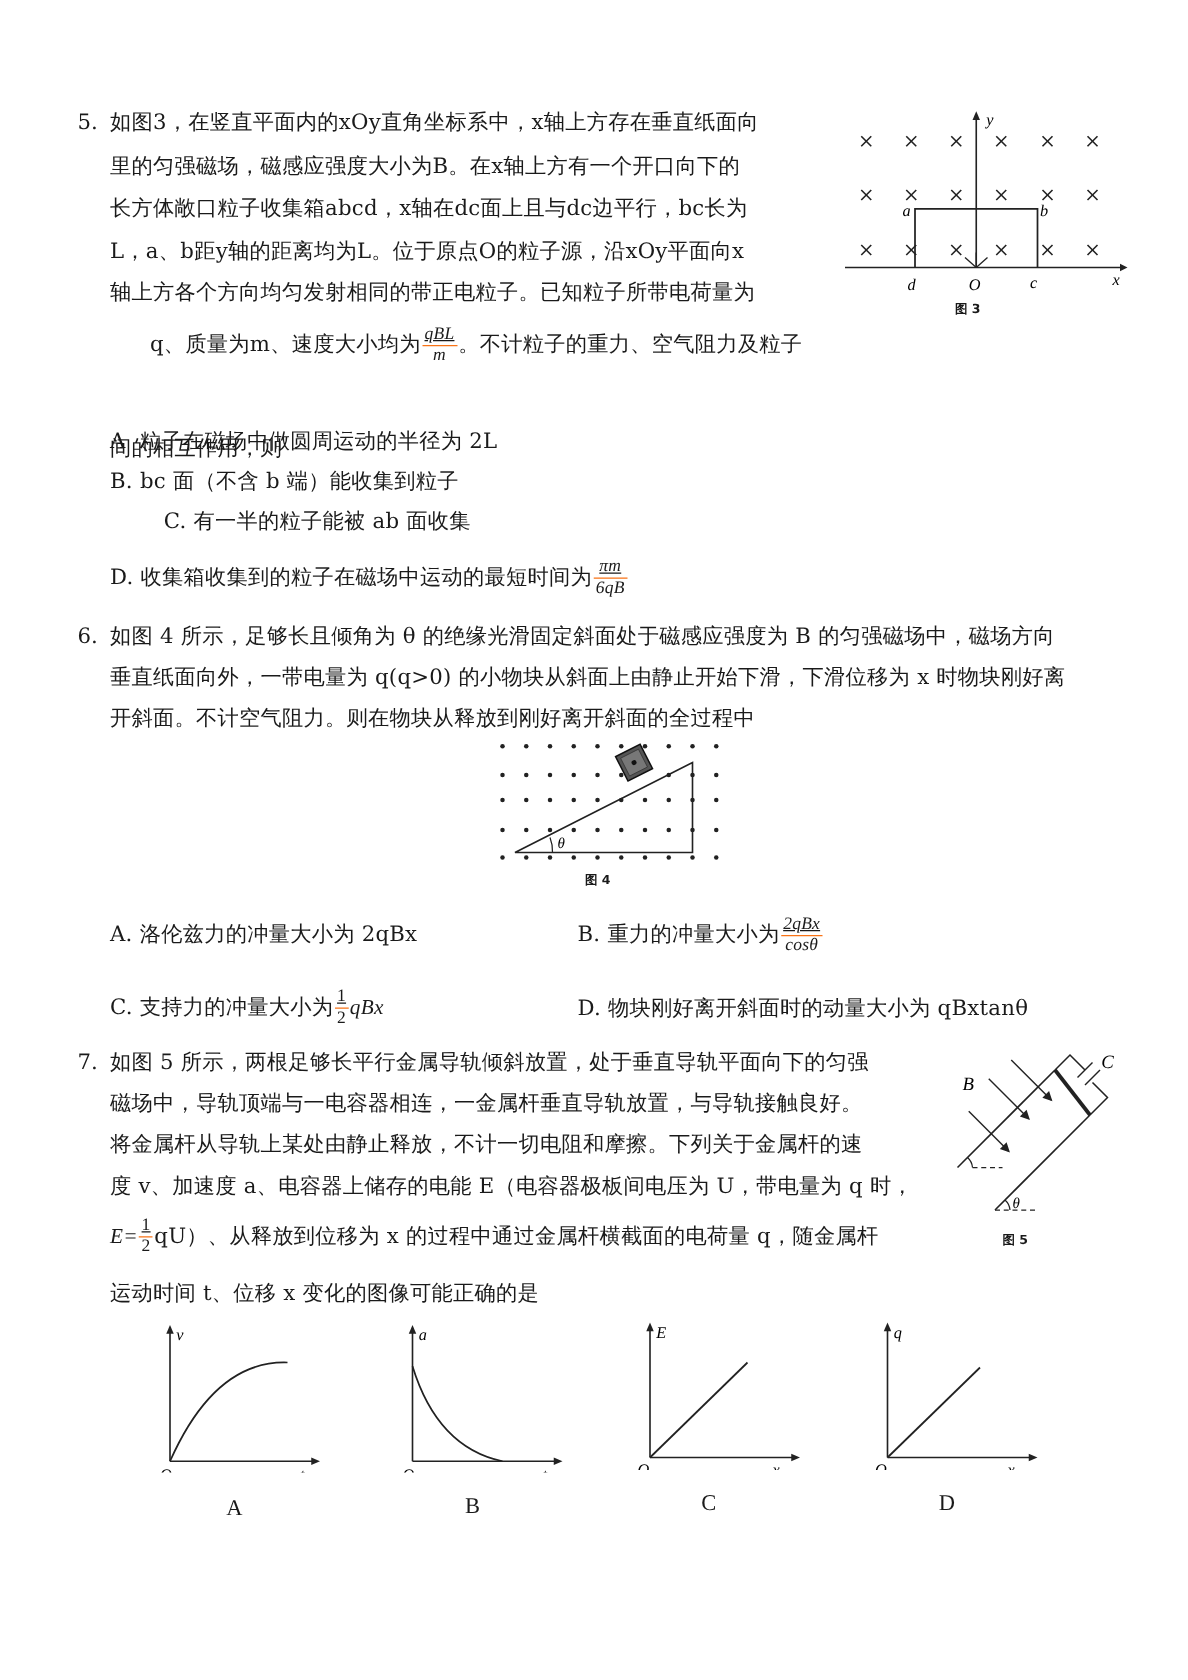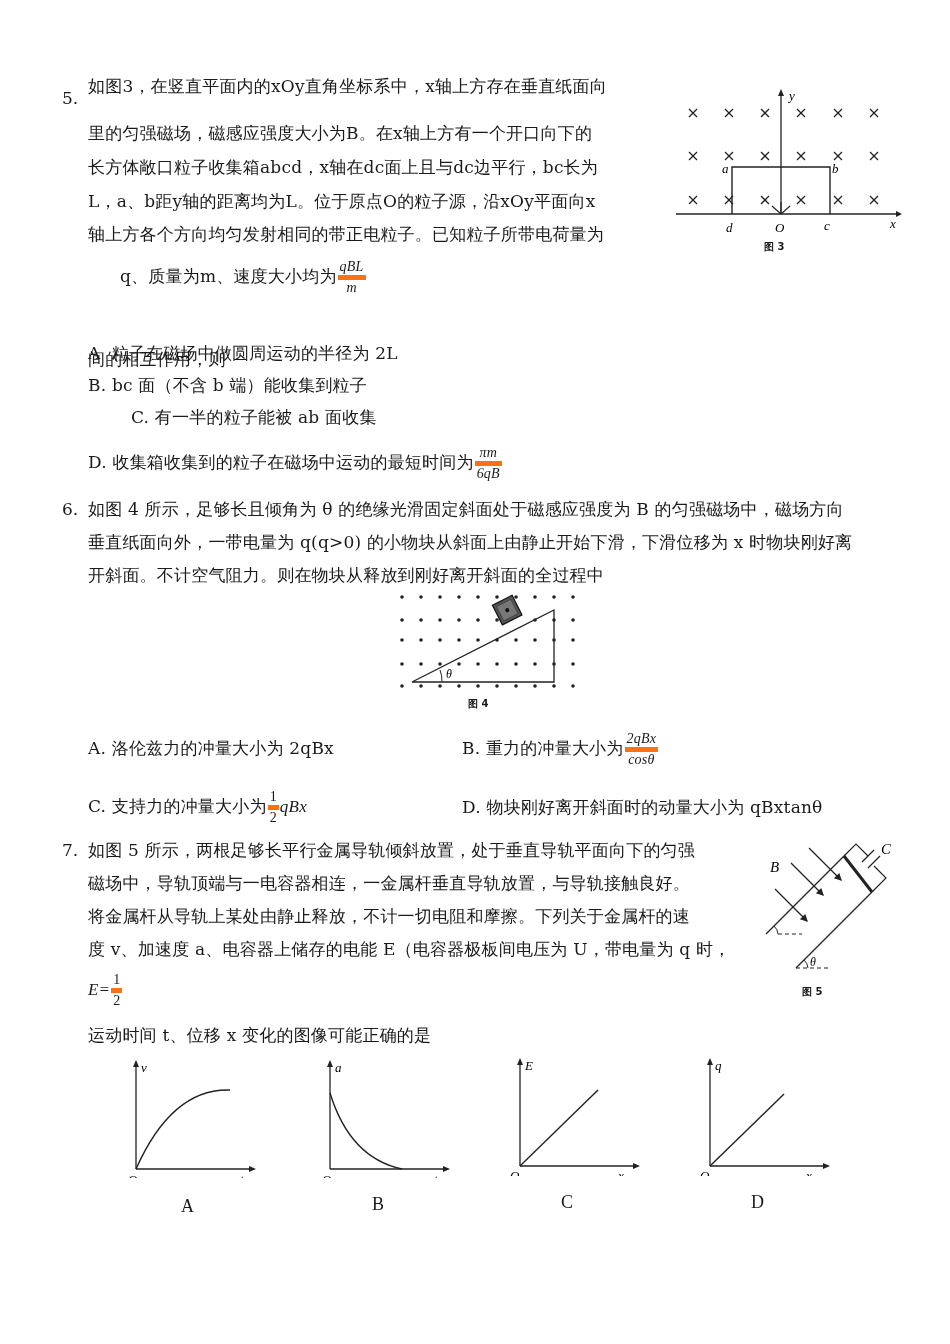--- a/index.html
+++ b/index.html
@@ -6,38 +6,38 @@
   body {
     width: 950px; height: 1344px; position: relative; overflow: hidden;
     font-family: "DejaVu Serif", "Liberation Serif", serif;
     color: #1a1a1a;
   }
   .abs { position: absolute; }
   .line { position: absolute; font-size: 17px; line-height: 24px; white-space: nowrap; letter-spacing: 0.2px; }
   .qnum { position: absolute; font-size: 17px; line-height: 24px; }
   .it { font-style: italic; font-family: "Liberation Serif", "DejaVu Serif", serif; }
   .frac { display: inline-block; vertical-align: middle; text-align: center; font-size: 14px; line-height: 16px; margin: 0 1px; }
-  .frac .num { display: block; border-bottom: 5px solid #f97316; padding: 0 2px; font-style: italic; font-family: "Liberation Serif", serif; }
+  .frac .num { display: block; border-bottom: 1px solid #f97316; padding: 0 2px; font-style: italic; font-family: "Liberation Serif", serif; text-decoration: underline; }
   .frac .den { display: block; padding: 0 2px; font-style: italic; font-family: "Liberation Serif", serif; }
   .fig-caption { position: absolute; font-size: 10px; font-weight: bold; font-family: "DejaVu Sans", sans-serif; }
   .opt-label { position: absolute; font-size: 18px; font-family: "Liberation Serif", serif; }
   svg text { font-family: "Liberation Serif", serif; }
 </style>
 </head>
 <body>
 
 <div>
   <span class="qnum" style="left:62px;top:86px;">5.</span>
-  <span class="line" style="left:88px;top:74px;">如图3，在竖直平面内的xOy直角坐标系中，x轴上方存在垂直纸面向</span>
+  <span class="line" style="left:88px;top:86px;">如图3，在竖直平面内的xOy直角坐标系中，x轴上方存在垂直纸面向</span>
   <span class="line" style="left:88px;top:121px;">里的匀强磁场，磁感应强度大小为B。在x轴上方有一个开口向下的</span>
   <span class="line" style="left:88px;top:155px;">长方体敞口粒子收集箱abcd，x轴在dc面上且与dc边平行，bc长为</span>
   <span class="line" style="left:88px;top:189px;">L，a、b距y轴的距离均为L。位于原点O的粒子源，沿xOy平面向x</span>
   <span class="line" style="left:88px;top:222px;">轴上方各个方向均匀发射相同的带正电粒子。已知粒子所带电荷量为</span>
   <div class="line" style="left:88px;top:256px;height:40px;line-height:40px;margin-left:32px;">
-    <span>q、质量为m、速度大小均为</span><span class="frac"><span class="num">qBL</span><span class="den">m</span></span>
+    <span>q、质量为m、速度大小均为</span><span class="frac"><span class="num">qBL</span><span class="den">m</span></span><span>。不计粒子的重力、空气阻力及粒子</span>
   </div>
   <span class="line" style="left:88px;top:307px;margin-top:40px;">间的相互作用，则</span>
 
   <div class="line" style="left:88px;top:341px;">
     <span>A</span>&nbsp;&nbsp;<span>粒子在磁场中做圆周运动的半径为 2L</span>
   </div>
   <div class="line" style="left:88px;top:373px;">
     <span>B.</span>&nbsp;<span>bc 面（不含 b 端）能收集到粒子</span>
   </div>
   <div class="line" style="left:88px;top:405px;margin-left:43px;">
@@ -232,21 +232,21 @@
   </div>
 </div>
 
 <div>
   <span class="qnum" style="left:62px;top:838px;">7.</span>
   <span class="line" style="left:88px;top:838px;">如图 5 所示，两根足够长平行金属导轨倾斜放置，处于垂直导轨平面向下的匀强</span>
   <span class="line" style="left:88px;top:871px;">磁场中，导轨顶端与一电容器相连，一金属杆垂直导轨放置，与导轨接触良好。</span>
   <span class="line" style="left:88px;top:904px;">将金属杆从导轨上某处由静止释放，不计一切电阻和摩擦。下列关于金属杆的速</span>
   <span class="line" style="left:88px;top:937px;">度 v、加速度 a、电容器上储存的电能 E（电容器极板间电压为 U，带电量为 q 时，</span>
   <div class="line" style="left:88px;top:968px;height:42px;line-height:42px;">
-    <span class="it">E=</span><span class="frac"><span class="num" style="font-style:normal">1</span><span class="den" style="font-style:normal">2</span></span>
+    <span class="it">E=</span><span class="frac"><span class="num" style="font-style:normal">1</span><span class="den" style="font-style:normal">2</span></span><span>qU）、从释放到位移为 x 的过程中通过金属杆横截面的电荷量 q，随金属杆</span>
   </div>
   <span class="line" style="left:88px;top:1023px;text-align:center;">运动时间 t、位移 x 变化的图像可能正确的是</span>
 
   <svg class="abs" style="left:756px;top:836px;" width="150" height="140" viewBox="0 0 150 140">
 
     <line x1="10" y1="98" x2="88" y2="20" stroke="#222" stroke-width="1.3"></line>
 
     <line x1="40" y1="132" x2="116" y2="56" stroke="#222" stroke-width="1.3"></line>
 
     <line x1="88" y1="20" x2="116" y2="56" stroke="#222" stroke-width="3"></line>

